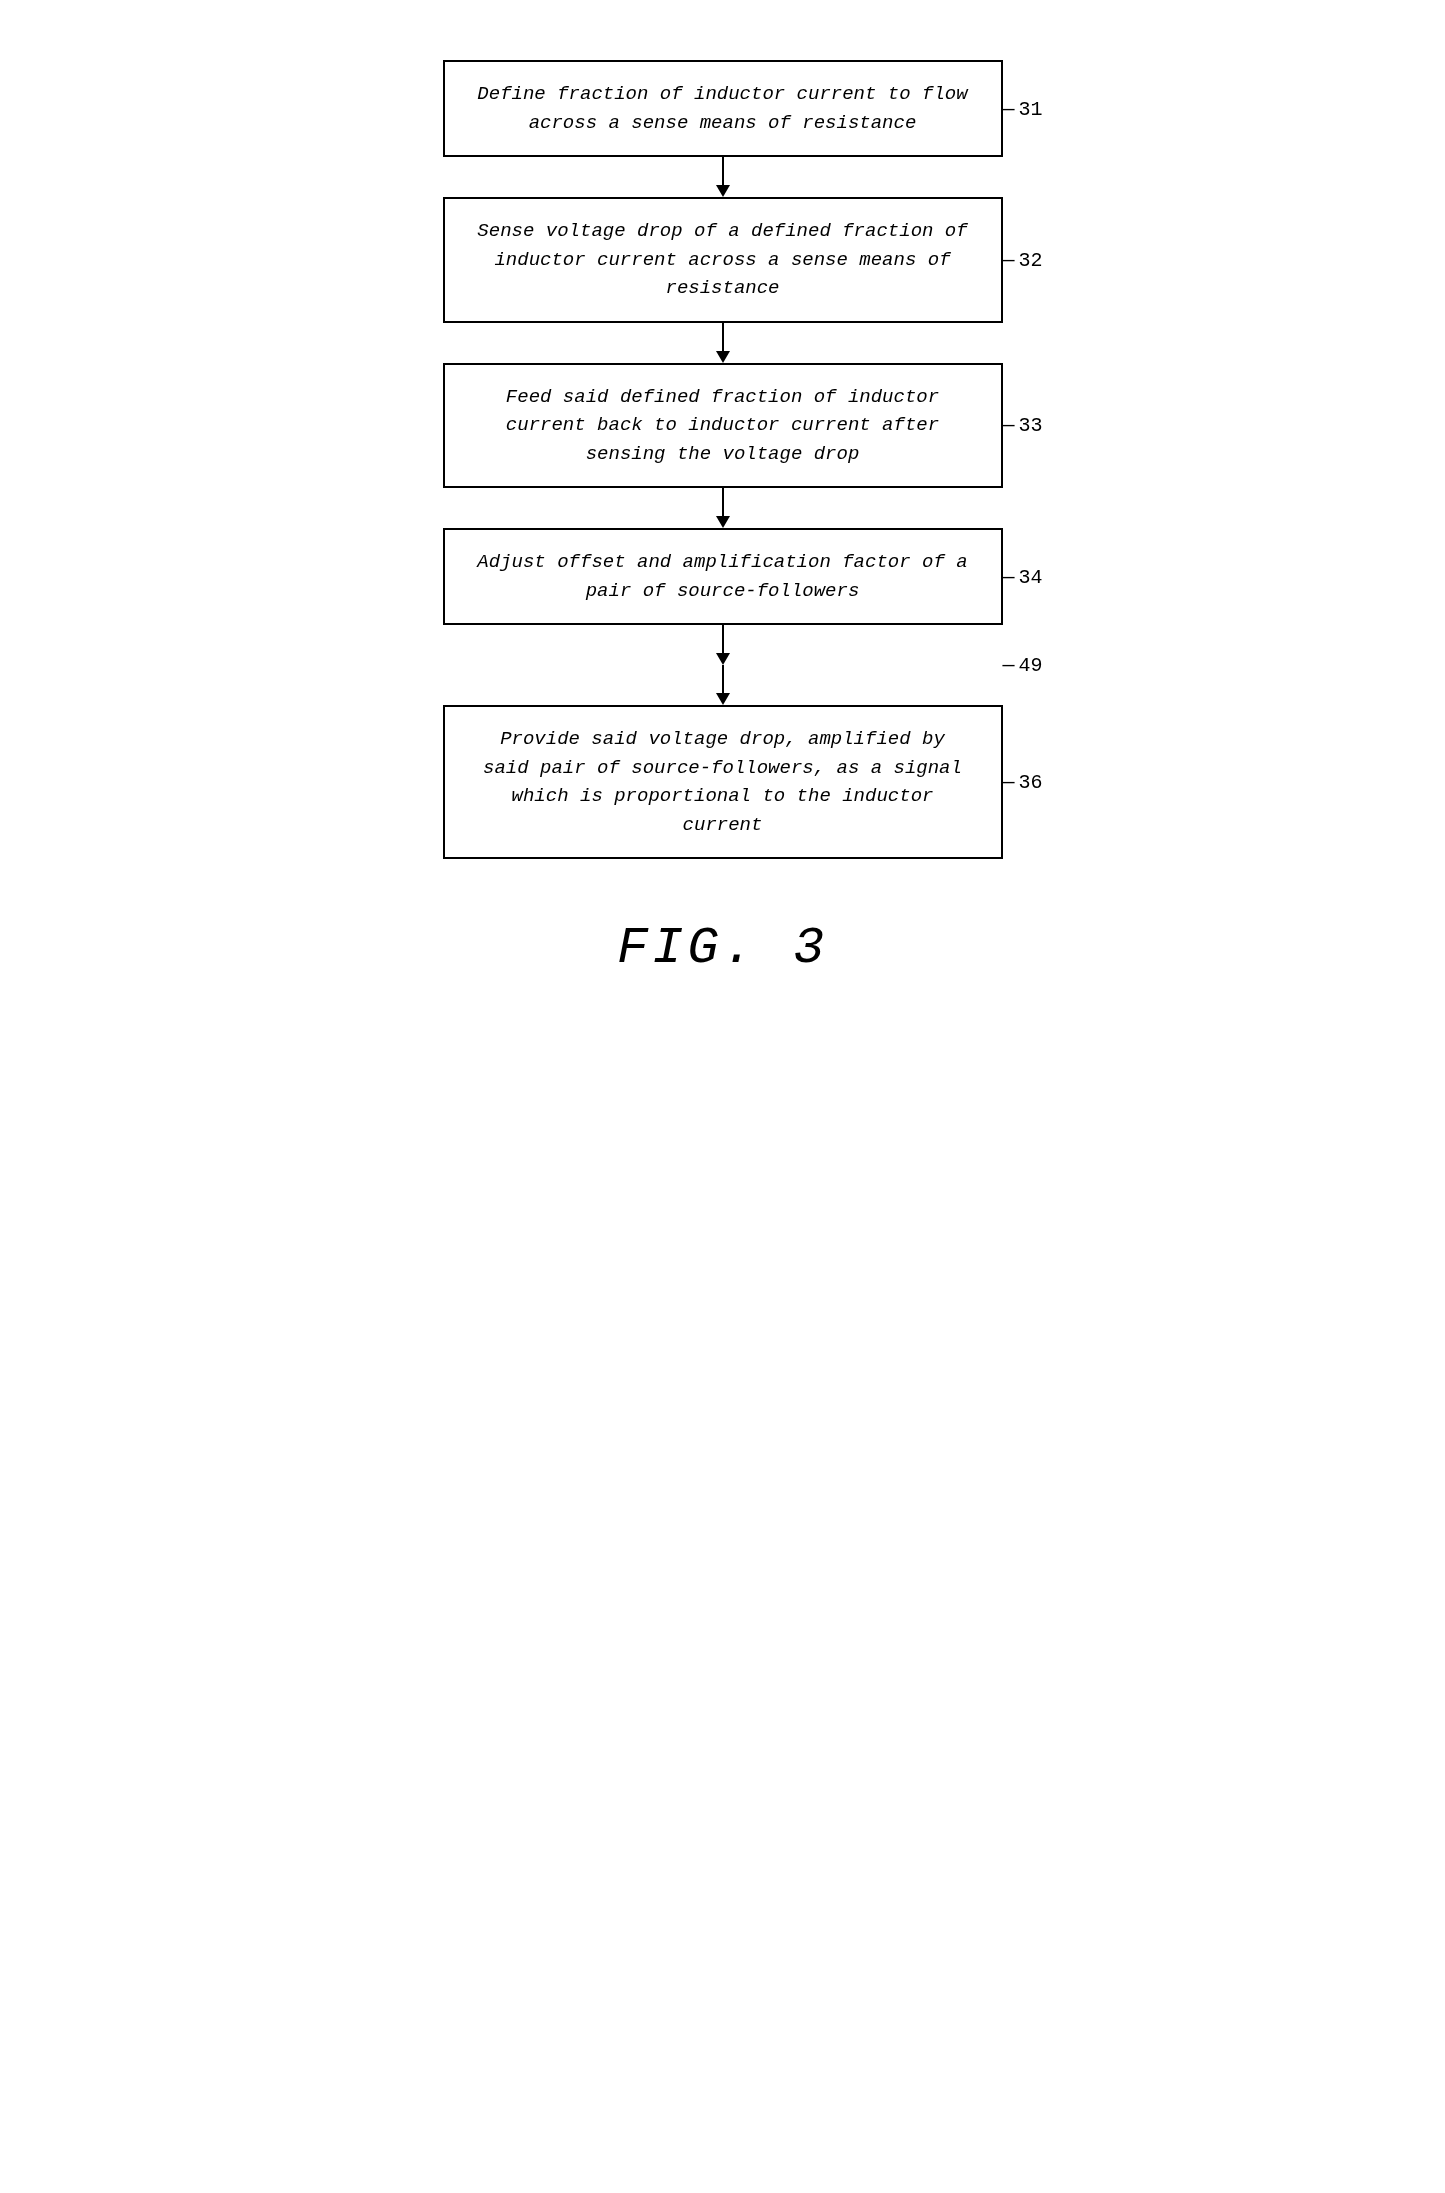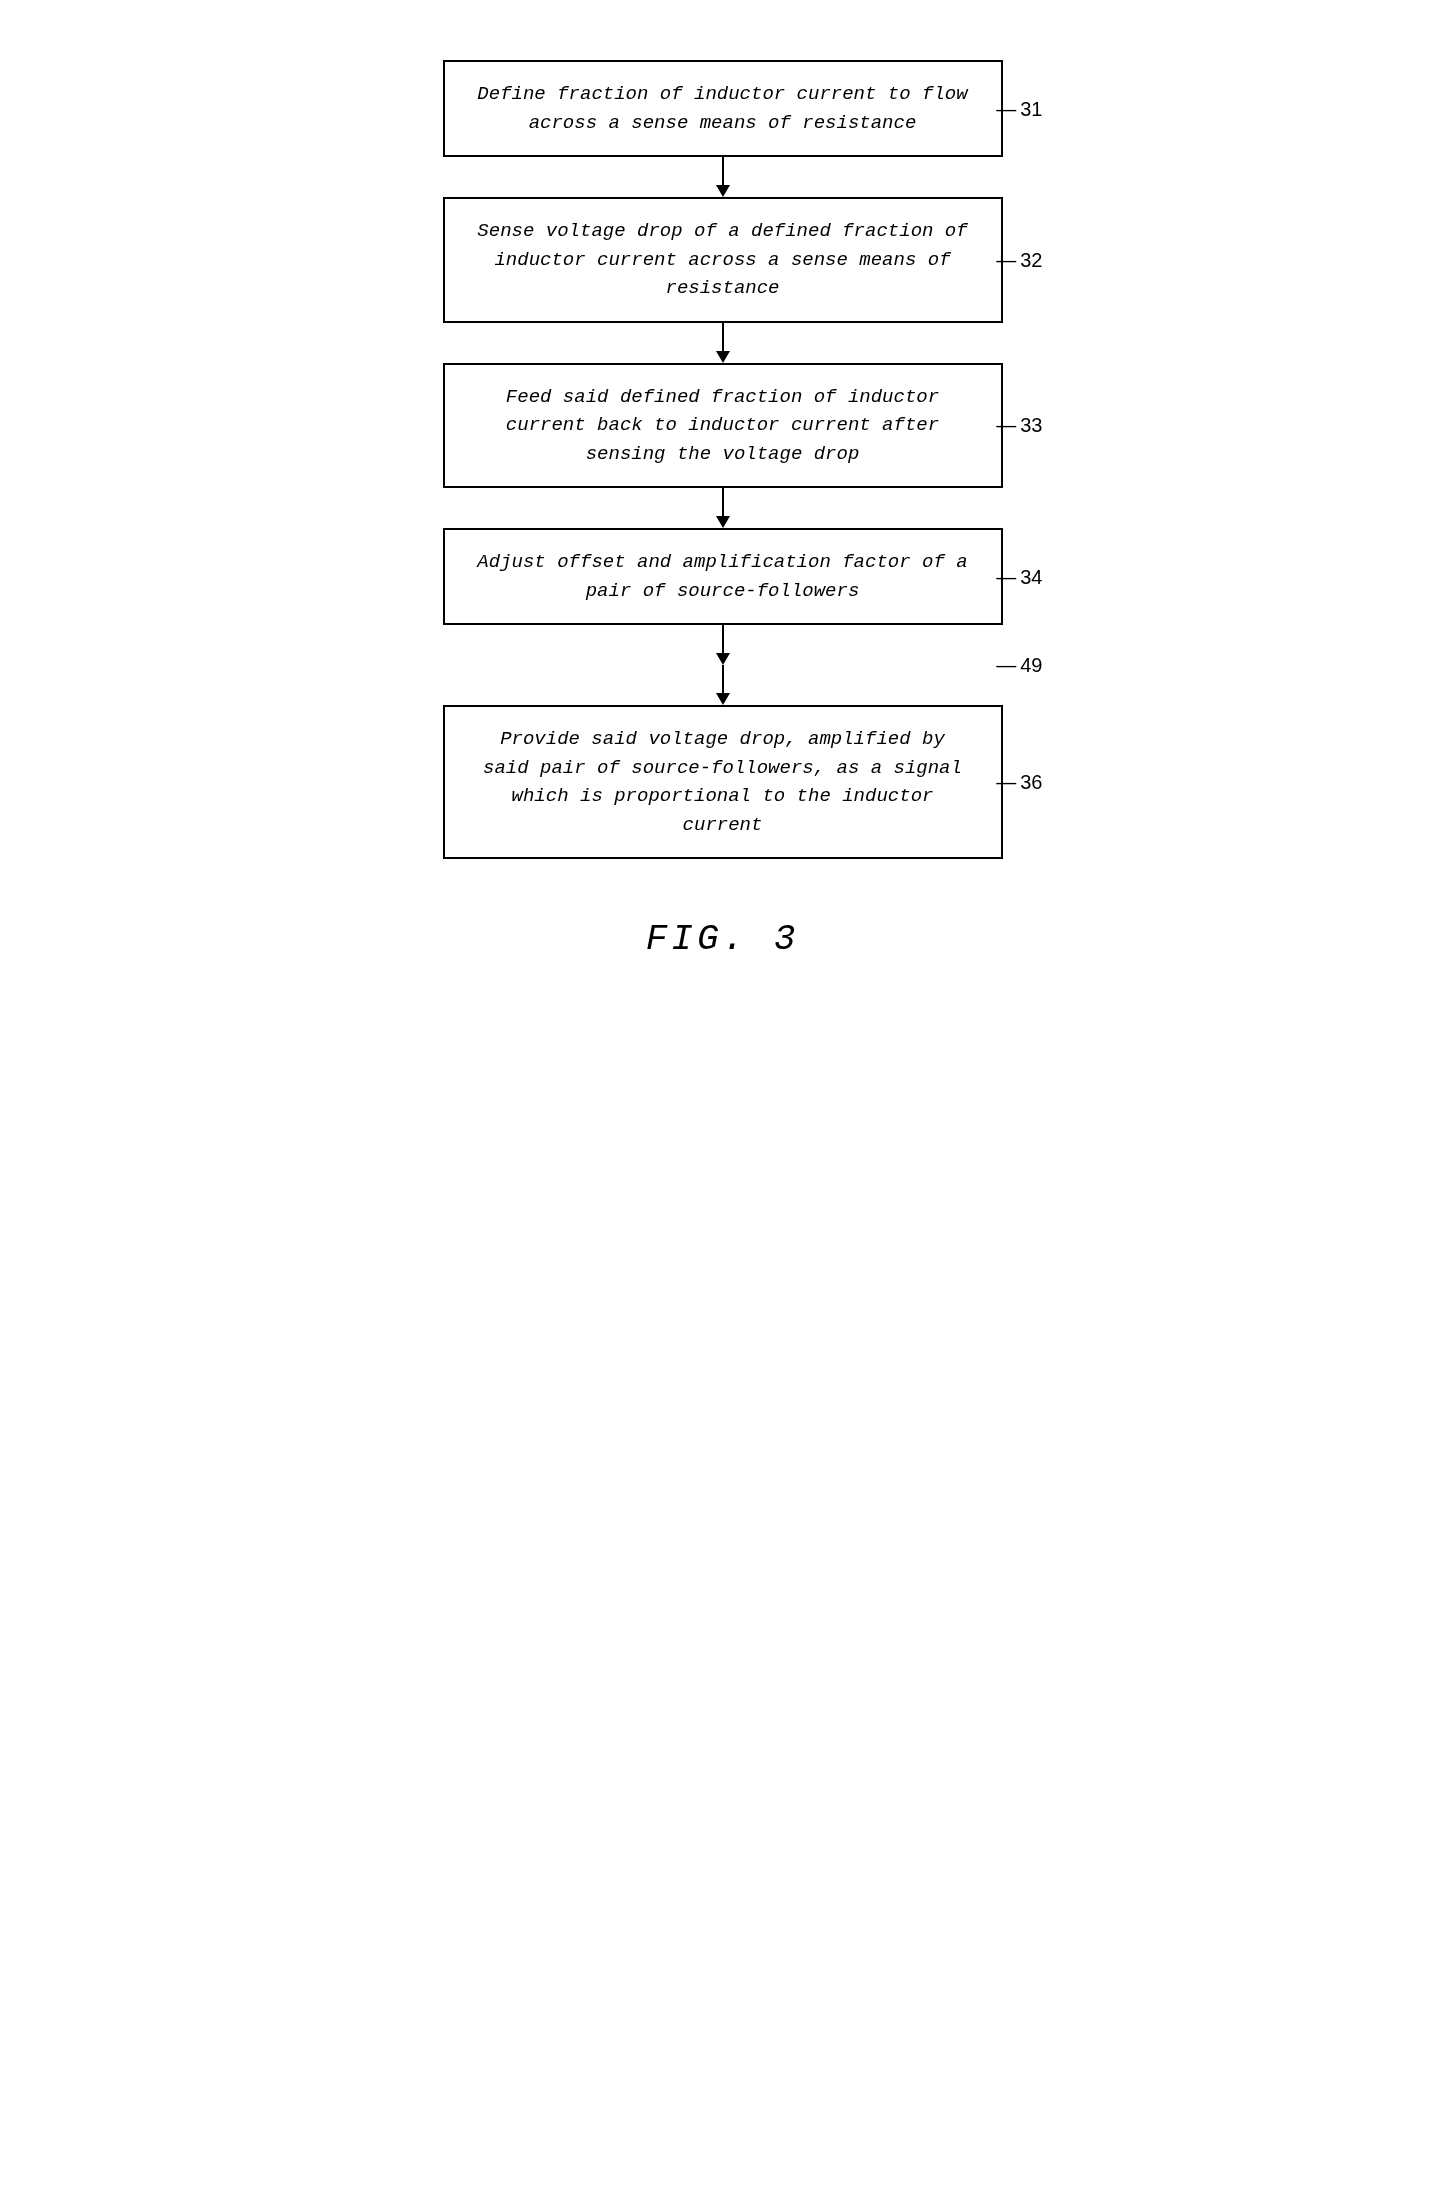--- a/index.html
+++ b/index.html
@@ -53,21 +53,21 @@
       background: #ffffff;
     }
 
     .step-label {
       position: absolute;
       right: 30px;
       top: 50%;
       transform: translateY(-50%);
       font-style: normal;
       font-size: 20px;
-      font-family: Liberation Sans, sans-serif;
+      font-family: Liberation Mono, monospace;
     }
 
     .step-label::before {
       content: '—';
       margin-right: 4px;
     }
 
     .arrow-down {
       display: flex;
       justify-content: center;
@@ -75,21 +75,21 @@
       height: 40px;
       width: 100%;
     }
 
     .arrow-down svg {
       display: block;
     }
 
     .fig-title {
       margin-top: 60px;
-      font-size: 36px;
+      font-size: 52px;
       font-style: italic;
       font-family: 'Courier New', Courier, monospace;
       letter-spacing: 4px;
     }
   </style>
 </head>
 <body>
 
 <div class="page-container">
   <div class="flowchart">

